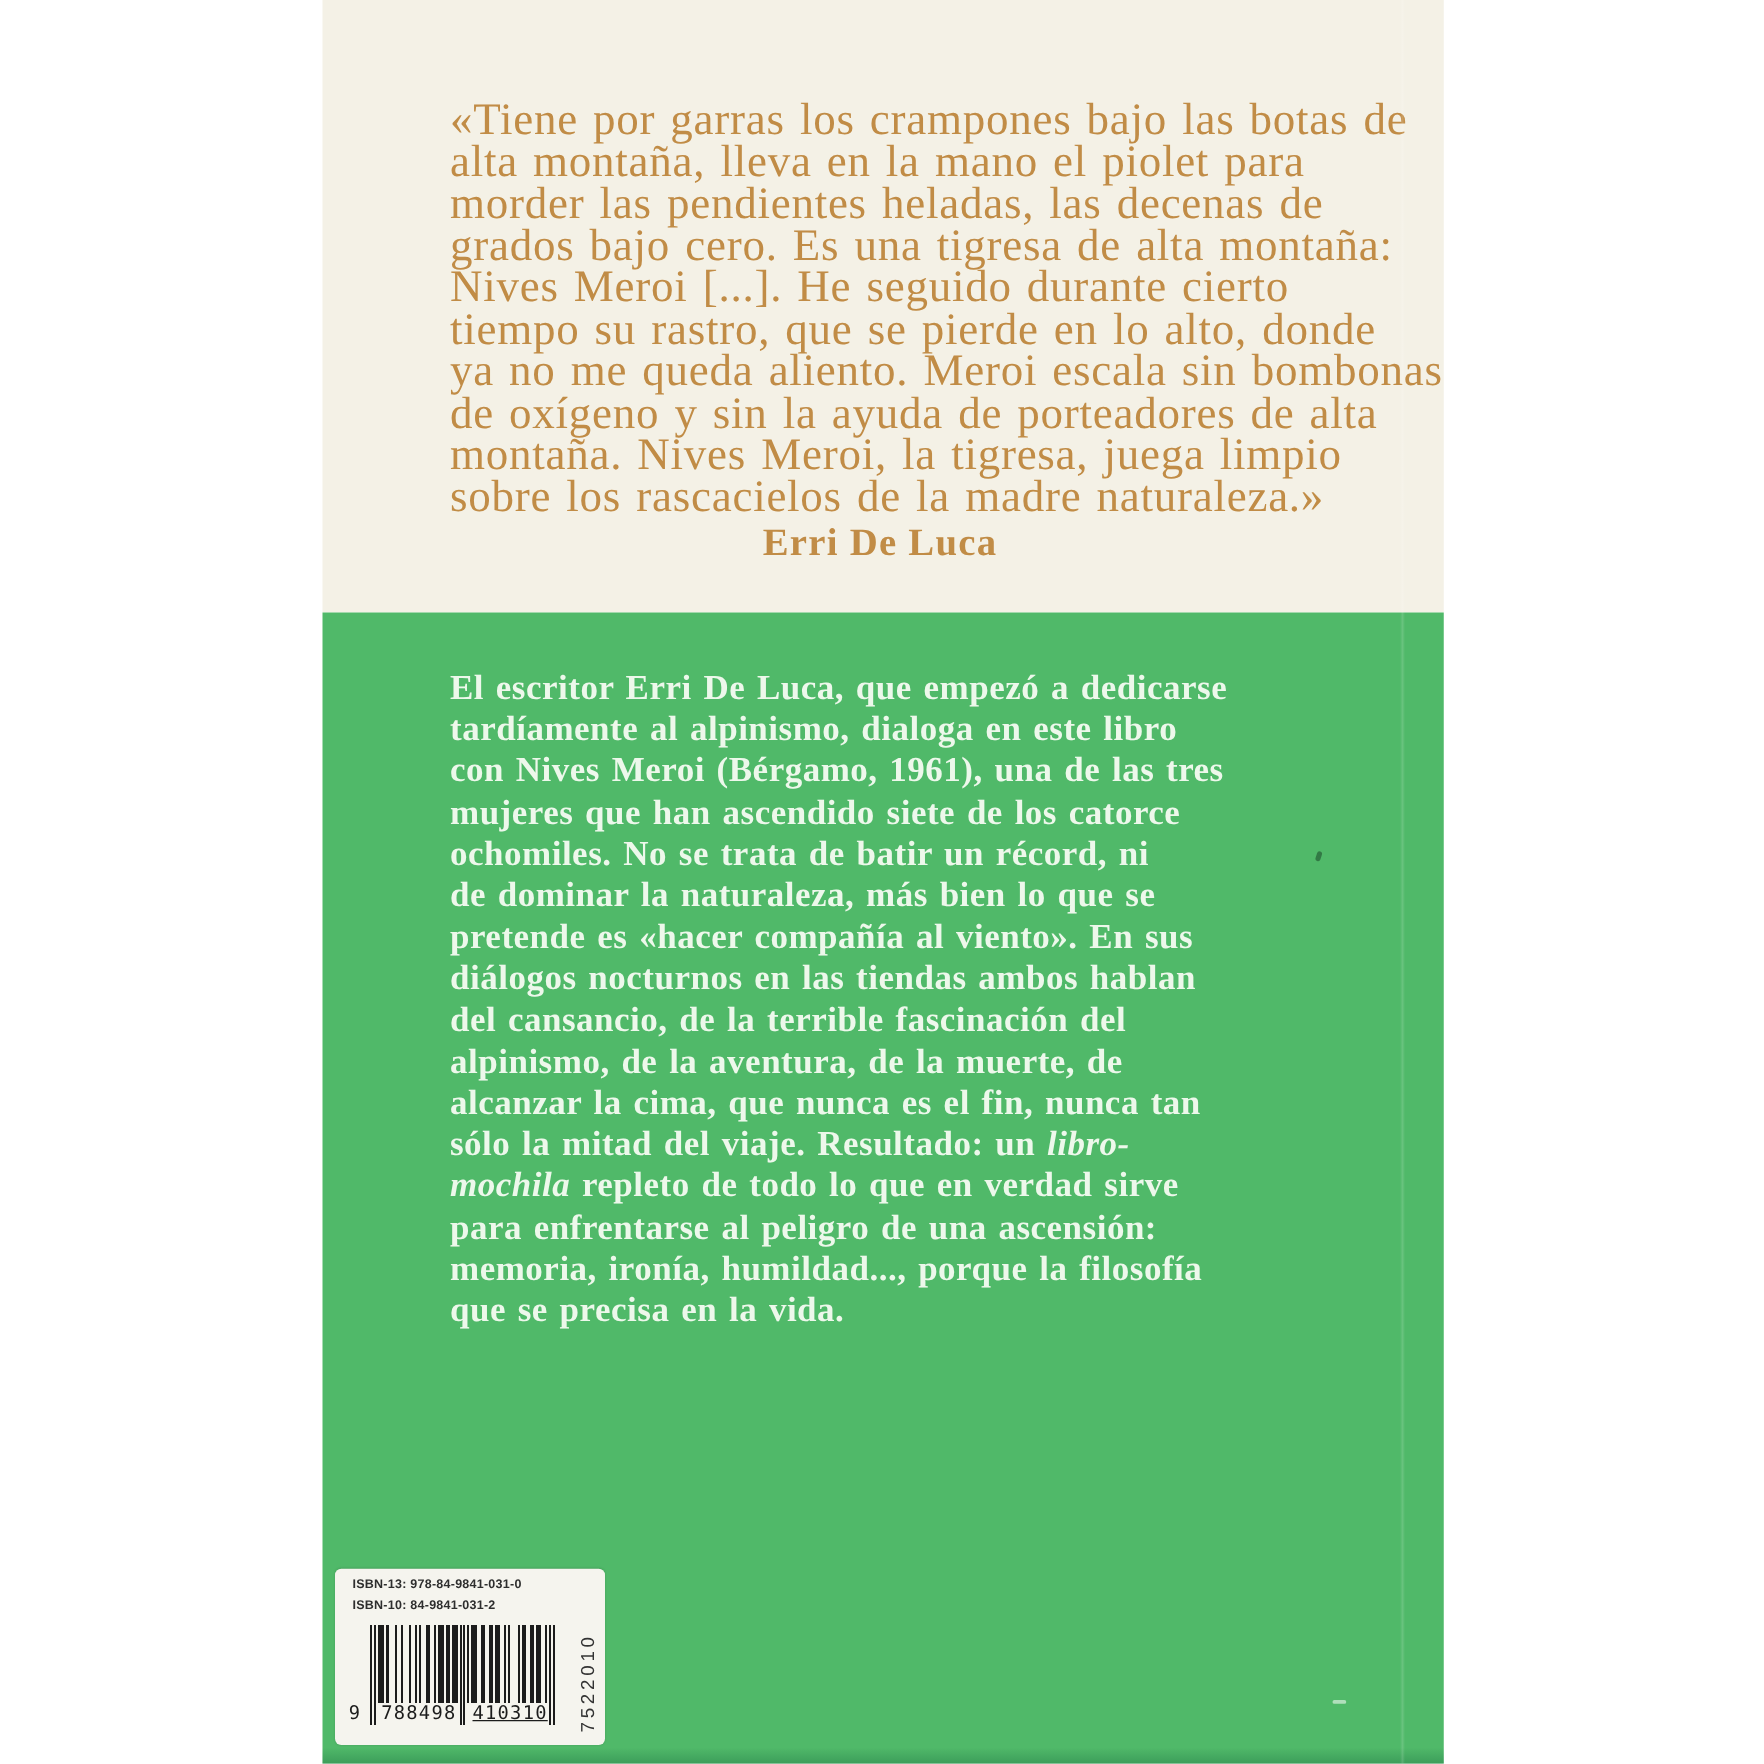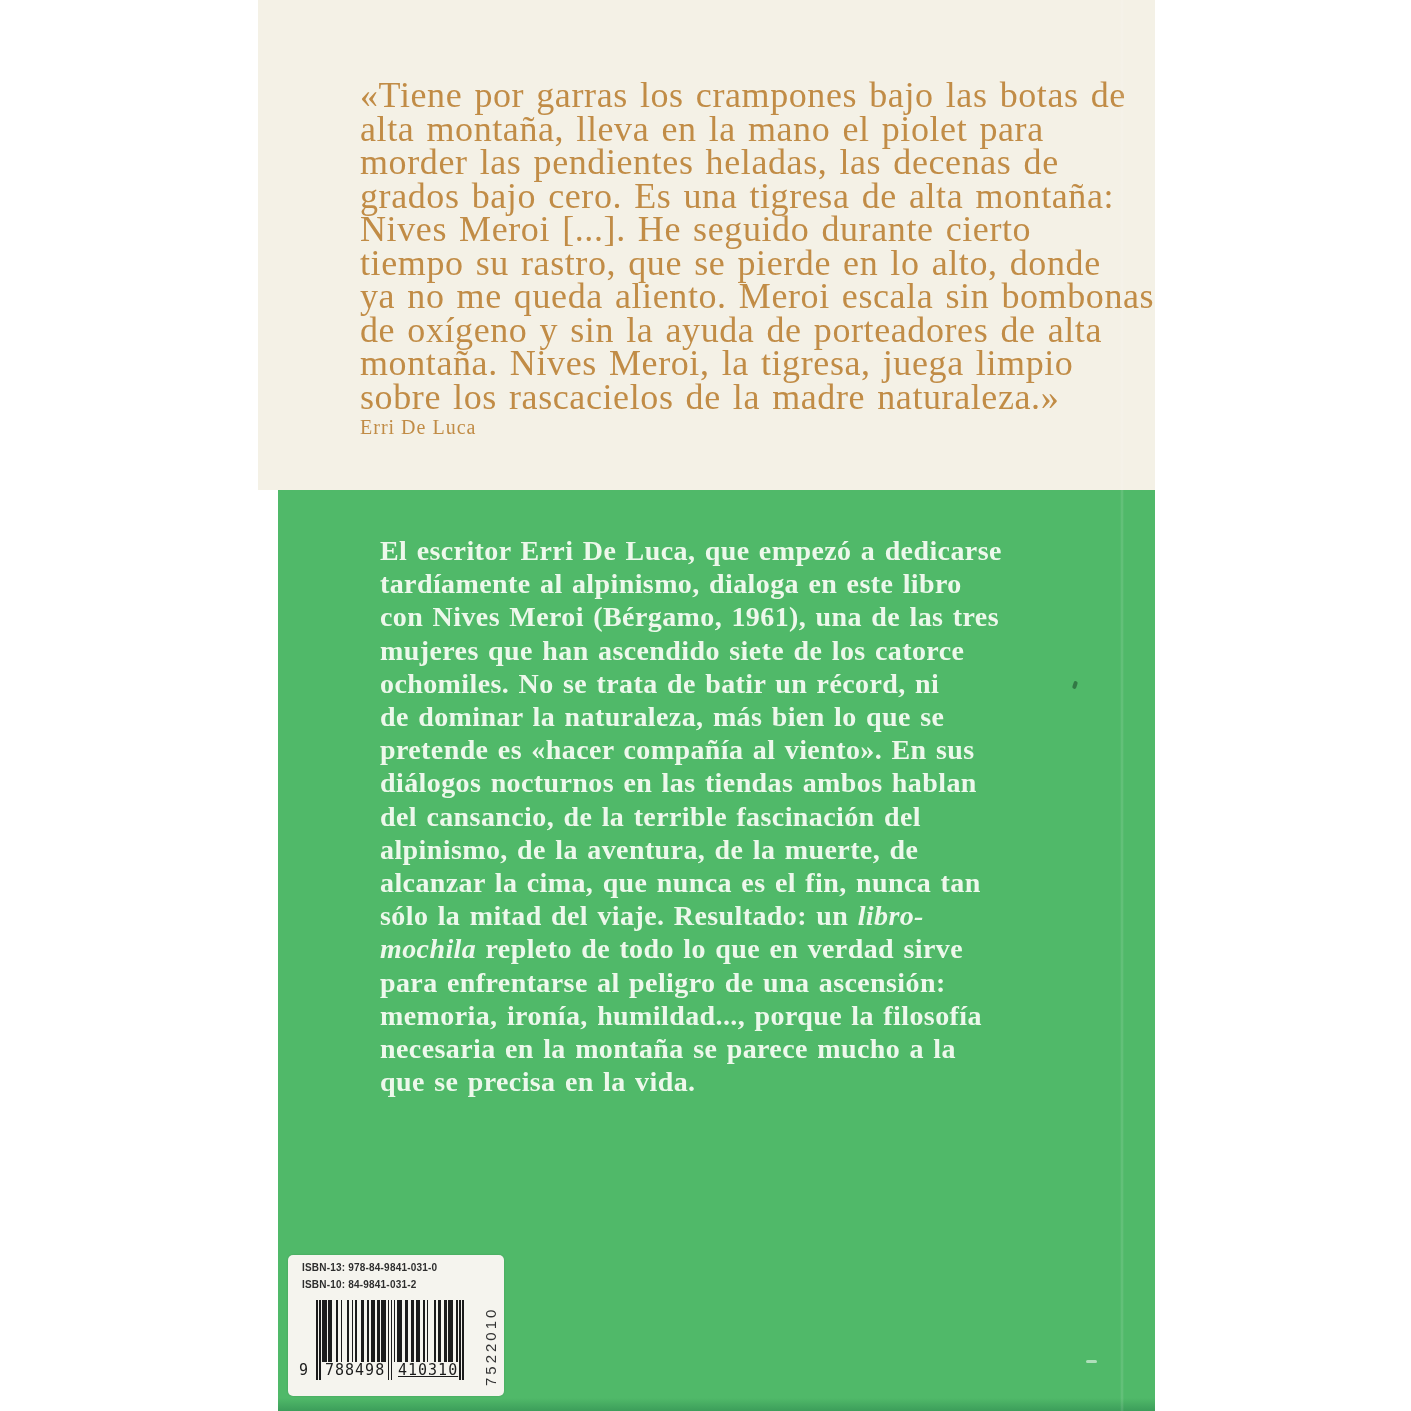--- a/index.html
+++ b/index.html
@@ -3,29 +3,29 @@
 <meta charset="utf-8">
 <style>
   html,body{margin:0;padding:0;}
   body{
     width:1411px;height:1411px;position:relative;
     background:#ffffff;overflow:hidden;
     font-family:"Liberation Serif", serif;
   }
   .cover{position:absolute;left:258px;top:0;width:897px;height:1411px;}
   .cream{position:absolute;left:0;top:0;right:0;height:490px;background:var(--cream,#f4f1e6);}
-  .green{position:absolute;left:0;top:490px;right:0;bottom:0;background:var(--green,#50b969);margin-left:20px;}
+  .green{position:absolute;left:0;top:490px;right:0;bottom:0;background:var(--green,#50b969);}
   .crease{position:absolute;left:862px;top:0;bottom:0;width:4px;
     background:linear-gradient(to right,rgba(255,255,255,0),rgba(255,255,255,.14),rgba(255,255,255,0));
     pointer-events:none;}
   .quote{position:absolute;left:102px;top:79px;width:692px;
     color:var(--accent,#c18c46);font-size:36px;line-height:33.5px;
     letter-spacing:.6px;word-spacing:2.5px;}
-  .attribution{position:absolute;left:102px;top:416px;width:688px;text-align:left;
-    color:var(--accent,#c18c46);font-size:20px;font-weight:400;letter-spacing:1px;}
+  .attribution{position:absolute;left:102px;top:416px;width:688px;text-align:center;
+    color:var(--accent,#c18c46);font-size:31px;font-weight:700;letter-spacing:1px;}
   .blurb{position:absolute;left:102px;top:44px;width:700px;
     color:var(--paper,#edf8eb);font-size:28px;font-weight:700;line-height:33.2px;
     letter-spacing:.4px;word-spacing:2px;}
   .tline{white-space:nowrap;}
   .it{font-style:italic;}
   .speck{position:absolute;left:795px;top:191px;width:4px;height:8px;
     background:rgba(25,70,40,.55);border-radius:2px;transform:rotate(18deg);}
   .scratch{position:absolute;left:808px;top:870px;width:11px;height:3px;
     background:rgba(255,255,255,.55);border-radius:2px;}
   .bottom-edge{position:absolute;left:0;right:0;bottom:0;height:13px;
@@ -79,21 +79,20 @@
         <div class="tline"><span>de dominar la naturaleza, más bien lo que se</span></div>
         <div class="tline"><span>pretende es «hacer compañía al viento». En sus</span></div>
         <div class="tline"><span>diálogos nocturnos en las tiendas ambos hablan</span></div>
         <div class="tline"><span>del cansancio, de la terrible fascinación del</span></div>
         <div class="tline"><span>alpinismo, de la aventura, de la muerte, de</span></div>
         <div class="tline"><span>alcanzar la cima, que nunca es el fin, nunca tan</span></div>
         <div class="tline"><span>sólo la mitad del viaje. Resultado: un </span><span class="it">libro-</span></div>
         <div class="tline"><span class="it">mochila</span><span> repleto de todo lo que en verdad sirve</span></div>
         <div class="tline"><span>para enfrentarse al peligro de una ascensión:</span></div>
         <div class="tline"><span>memoria, ironía, humildad..., porque la filosofía</span></div>
-        <div class="tline"><span>necesaria en la montaña se parece mucho a la</span></div>
         <div class="tline"><span>que se precisa en la vida.</span></div>
       </div>
     <div class="speck"></div>
     <div class="scratch"></div>
 
     <div class="barcode-label">
       <div class="isbn-line isbn13">ISBN-13: 978-84-9841-031-0</div>
       <div class="isbn-line isbn10">ISBN-10: 84-9841-031-2</div>
       <div class="bars-wrap">
         <svg id="ean-svg" viewBox="0 0 95 80" width="148" height="80" preserveAspectRatio="none" shape-rendering="crispEdges">

